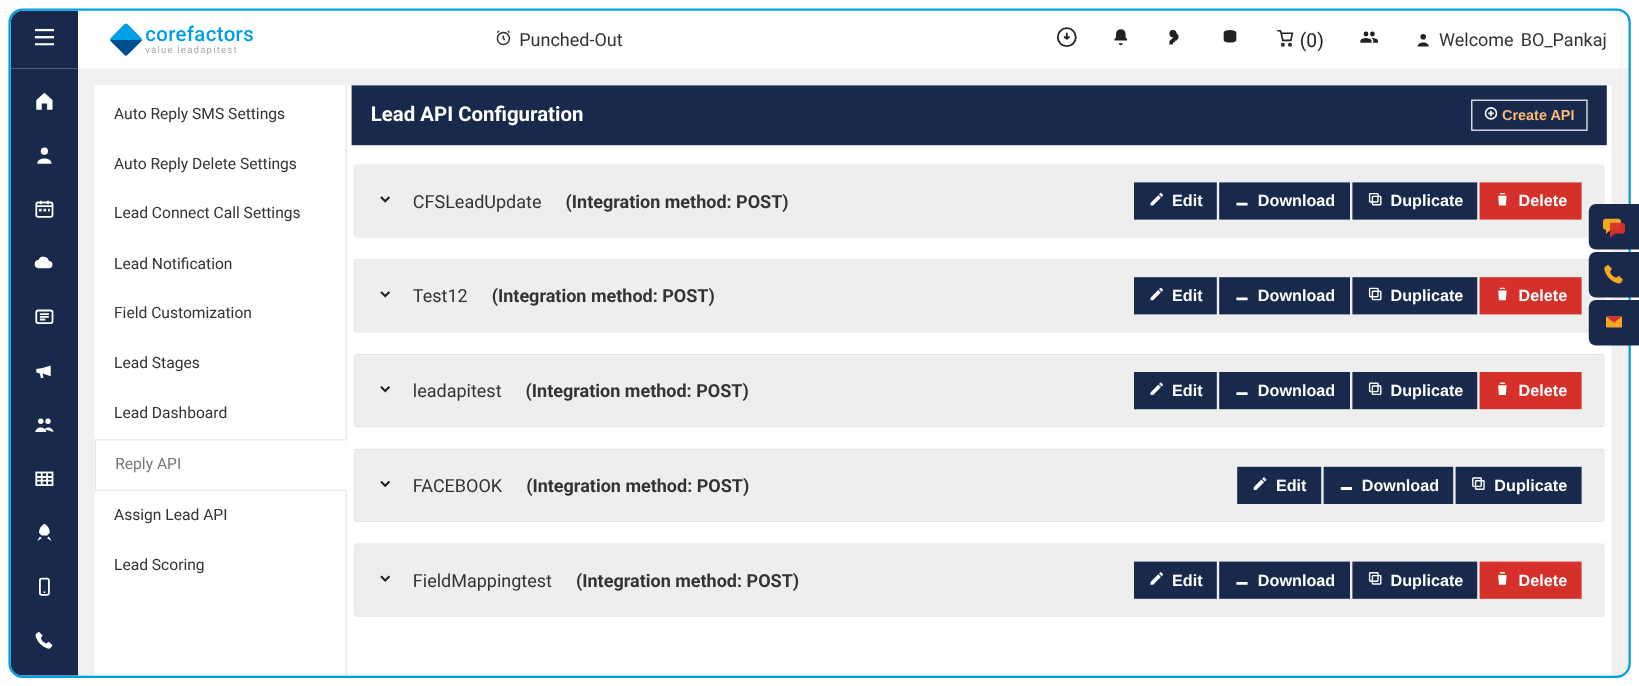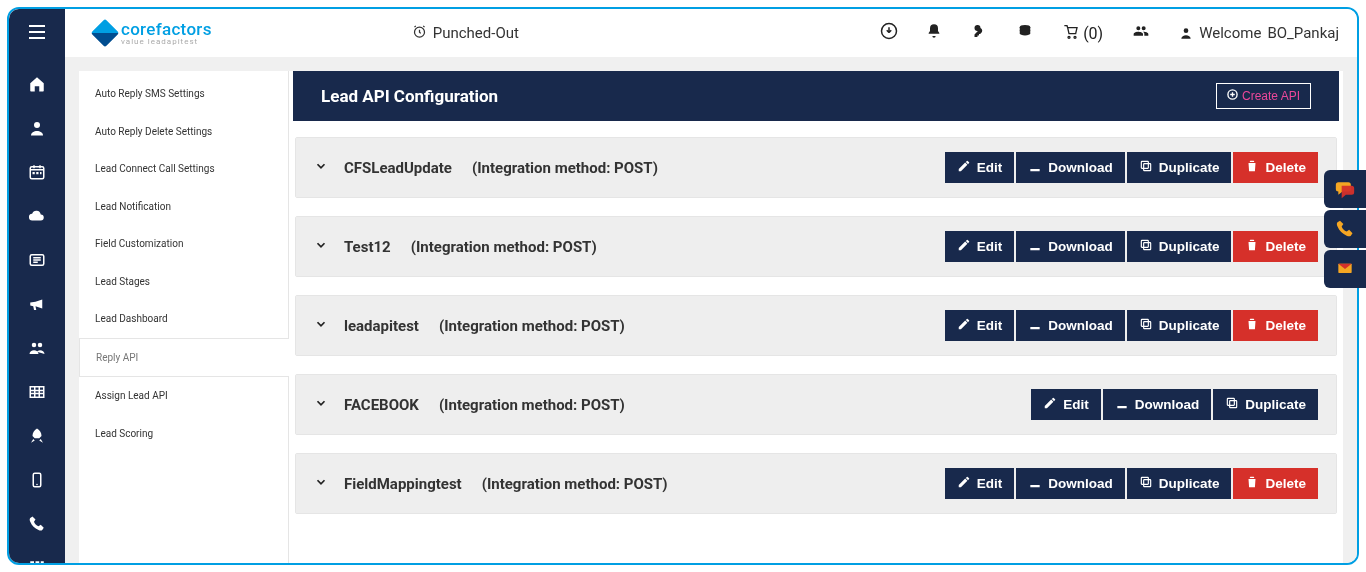--- a/index.html
+++ b/index.html
@@ -119,21 +119,21 @@
   }
 
   
   .sidemenu {
     width: 210px;
     border-right: 1px solid var(--border);
     padding-top: 4px;
   }
   .sidemenu .item {
     padding: 12px 16px;
-    font-size: 10px;
+    font-size: 13px;
     color: #333;
     cursor: pointer;
     line-height: 1.35;
   }
   .sidemenu .item.active {
     border: 1px solid var(--border);
     border-right: none;
     color: #777;
     margin-right: -1px;
     background: #fff;
@@ -144,30 +144,30 @@
     flex: 1;
     padding: 0 4px 0 4px;
     overflow-y: auto;
   }
   .pagehead {
     background: var(--navy);
     color: #fff;
     display: flex;
     align-items: center;
     justify-content: space-between;
-    padding: 12px 28px;
+    padding: 12px 16px;
     margin: 0 0 16px 0;
   }
   .pagehead h1 { font-size: 17px; font-weight: 700; }
   .create-btn {
     border: 1px solid #fff;
     background: var(--navy);
-    color: #ec4899;
+    color: #fdba74;
     font-size: 12px;
-    font-weight: 400;
+    font-weight: 700;
     padding: 5px 10px;
     cursor: pointer;
     display: flex;
     align-items: center;
     gap: 4px;
   }
 
   .card {
     border: 1px solid var(--border);
     border-radius: 2px;
@@ -179,21 +179,21 @@
     display: flex;
     align-items: center;
     gap: 16px;
   }
   .chev {
     font-size: 13px;
     font-weight: 700;
     cursor: pointer;
     color: #222;
   }
-  .cardtitle { font-weight: 700; font-size: 15px; }
+  .cardtitle { font-weight: 400; font-size: 15px; }
   .cardmethod { font-weight: 700; font-size: 15px; margin-left: 4px; }
   .cardactions { margin-left: auto; display: flex; gap: 2px; }
   .btn {
     display: inline-flex;
     align-items: center;
     gap: 6px;
     background: var(--navy);
     color: #fff;
     font-weight: 700;
     font-size: 13.5px;

